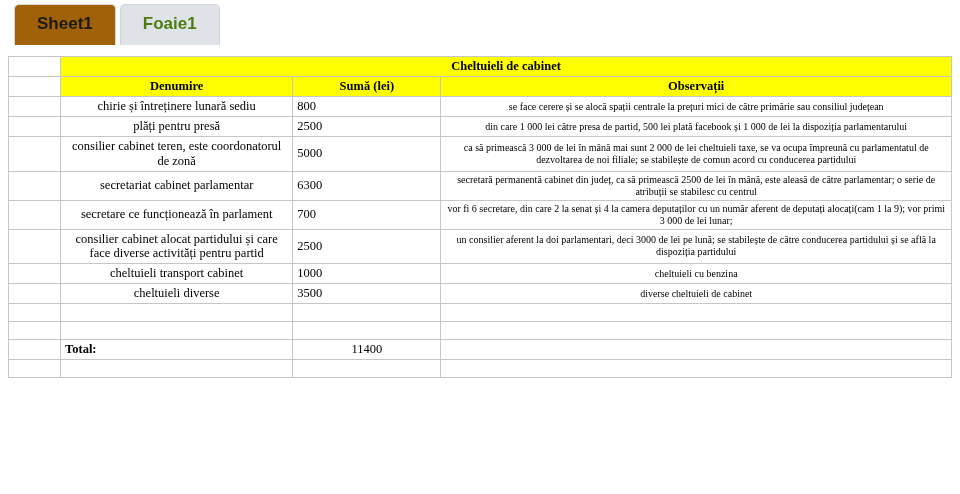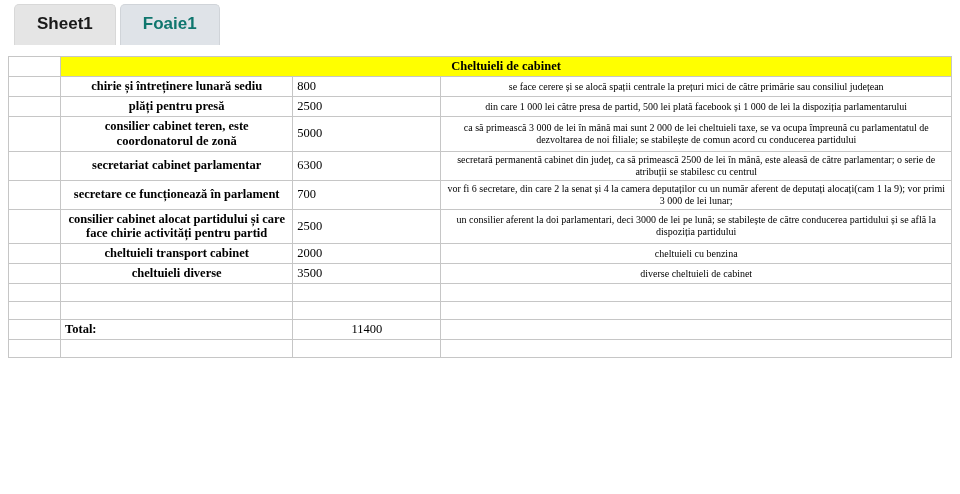--- a/index.html
+++ b/index.html
@@ -36,28 +36,28 @@
     font-family: "Liberation Sans", sans-serif;
     font-size: 17px;
     font-weight: bold;
     padding: 9px 22px 11px 22px;
     border-radius: 5px 5px 0 0;
     margin-top: 4px;
     line-height: 20px;
     white-space: nowrap;
   }
   .tab-active {
-    background: #e5e5e5;
+    background: #a16207;
     color: #1a1a1a;
     border: 1px solid #d8d8d8;
     border-bottom: none;
   }
   .tab-inactive {
     background: #dfe3e8;
-    color: #0f766e;
+    color: #4d7c0f;
     border: 1px solid #d0d4d9;
     border-bottom: none;
     margin-left: 4px;
   }
 
   
   .sheet {
     position: absolute;
     left: 8px;
     top: 56px;
@@ -89,21 +89,21 @@
     background: #ffffff;
     border: 1px solid #c6c6c6;
   }
   .yellow {
     background: #ffff00 !important;
     font-weight: bold;
     text-align: center;
   }
   .title-row td { height: 19px; margin-top: 25px; }
   .cell-name {
-    font-weight: bold;
+    font-weight: normal;
     text-align: center;
     line-height: 1.18;
   }
   .cell-sum {
     text-align: left;
   }
   .cell-obs {
     text-align: center;
     line-height: 1.2;
     font-size: 10px;
@@ -143,20 +143,26 @@
         <col class="c-gutter">
         <col class="c-name">
         <col class="c-sum">
         <col class="c-obs">
       </colgroup>
       <tbody>
         <tr class="title-row">
           <td class="gutter"></td>
           <td class="yellow" colspan="3">Cheltuieli de cabinet</td>
         </tr>
+        <tr>
+          <td class="gutter"></td>
+          <td class="yellow">Denumire</td>
+          <td class="yellow">Sumă (lei)</td>
+          <td class="yellow">Observații</td>
+        </tr>
 
         <tr>
           <td class="gutter"></td>
           <td class="cell-name">chirie și întreținere lunară sediu</td>
           <td class="cell-sum">800</td>
           <td class="cell-obs nowrap-clip">se face cerere și se alocă spații centrale la prețuri mici de către primărie sau consiliul județean</td>
         </tr>
 
         <tr>
           <td class="gutter"></td>
@@ -182,29 +188,29 @@
 
         <tr>
           <td class="gutter"></td>
           <td class="cell-name">secretare ce funcționează în parlament</td>
           <td class="cell-sum">700</td>
           <td class="cell-obs">vor fi 6 secretare, din care 2 la senat și 4 la camera deputaților cu un număr aferent de deputați alocați(cam 1 la 9); vor primi 3 000 de lei lunar;</td>
         </tr>
 
         <tr>
           <td class="gutter"></td>
-          <td class="cell-name">consilier cabinet alocat partidului și care face chirie activități pentru partid</td>
+          <td class="cell-name">consilier cabinet alocat partidului și care face diverse activități pentru partid</td>
           <td class="cell-sum">2500</td>
           <td class="cell-obs">un consilier aferent la doi parlamentari, deci 3000 de lei pe lună; se stabilește de către conducerea partidului și se află la dispoziția partidului</td>
         </tr>
 
         <tr>
           <td class="gutter"></td>
           <td class="cell-name">cheltuieli transport cabinet</td>
-          <td class="cell-sum">2000</td>
+          <td class="cell-sum">1000</td>
           <td class="cell-obs">cheltuieli cu benzina</td>
         </tr>
 
 
         <tr>
           <td class="gutter"></td>
           <td class="cell-name">cheltuieli diverse</td>
           <td class="cell-sum">3500</td>
           <td class="cell-obs">diverse cheltuieli de cabinet</td>
         </tr>

